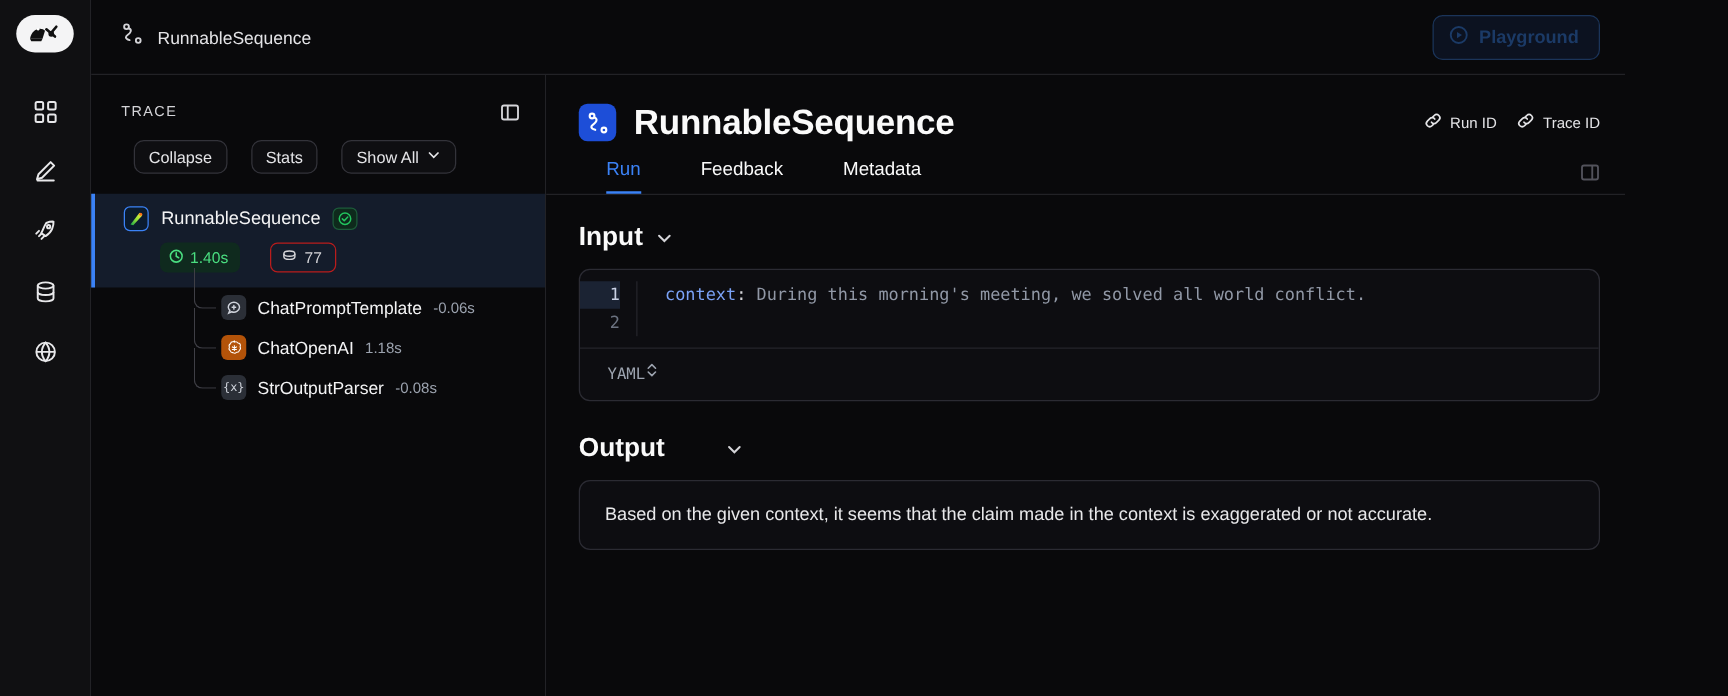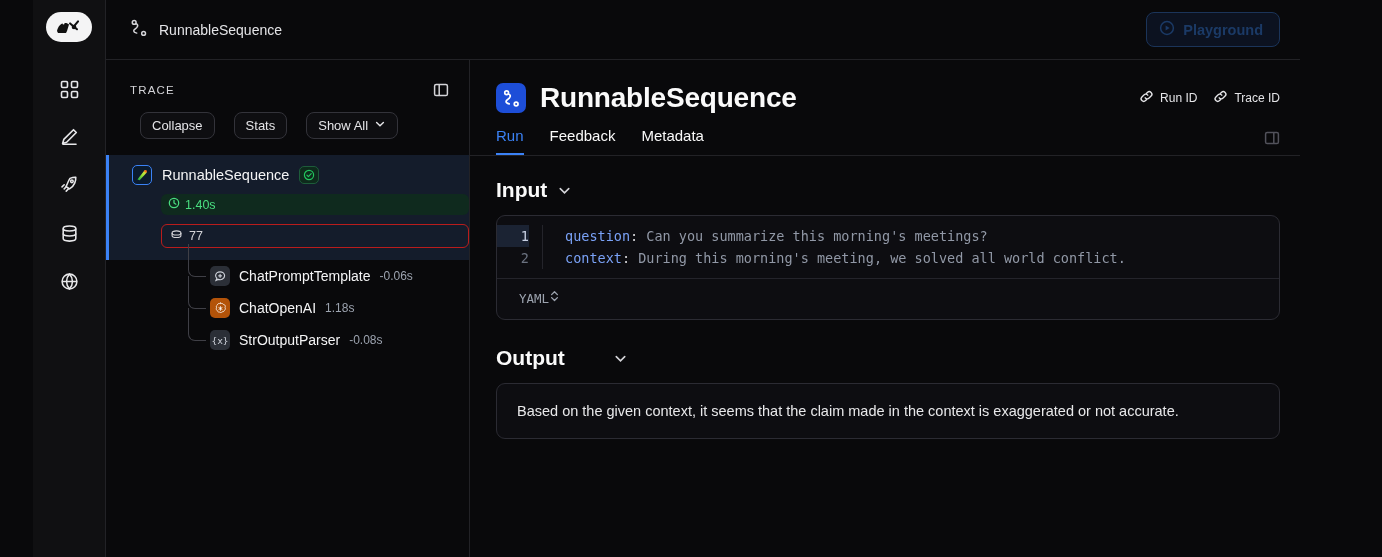--- a/index.html
+++ b/index.html
@@ -3,21 +3,21 @@
 <meta charset="utf-8">
 <style>
   * { box-sizing: border-box; margin: 0; padding: 0; }
   html, body {
     width: 1382px; height: 557px;
     background: #09090b;
     font-family: "Liberation Sans", sans-serif;
     color: #e5e7eb;
     overflow: hidden;
   }
-  .app { display: flex; width: 1300px; height: 557px; padding-left: 33px; }
+  .app { display: flex; width: 1300px; height: 557px; }
 
   
   .rail {
     width: 73px; min-width: 73px; height: 557px;
     background: #101012;
     border-right: 1px solid #222226;
     display: flex; flex-direction: column; align-items: center;
     padding-top: 12px;
   }
   .logo {
@@ -101,21 +101,21 @@
     width: 20px; height: 20px; border-radius: 5px;
     border: 1px solid #3b82f6; background: #0b1b2e;
     display: flex; align-items: center; justify-content: center;
   }
   .node-name { font-size: 14.5px; color: #f4f4f5; }
   .ok-badge {
     width: 20px; height: 18px; border-radius: 5px;
     background: #0e2a1c; border: 1px solid #1d5c3a;
     display: flex; align-items: center; justify-content: center;
   }
-  .badges { display: flex; gap: 9px; padding-left: 55px; margin-top: 9px; flex-direction: column; }
+  .badges { display: flex; gap: 24px; padding-left: 55px; margin-top: 9px; }
   .badge-time {
     display: flex; align-items: center; gap: 5px;
     background: #0f2a1e; color: #4ade80;
     border-radius: 6px; font-size: 12.5px; padding: 3px 9px 3px 7px;
   }
   .badge-tok {
     display: flex; align-items: center; gap: 6px;
     border: 1px solid #b91c1c; color: #d4d4d8;
     border-radius: 6px; font-size: 12.5px; padding: 3px 10px 3px 8px;
   }
@@ -158,21 +158,21 @@
     display: flex; align-items: center; gap: 6px;
     color: #e4e4e7; font-size: 12px; cursor: pointer;
   }
   .tabs-row {
     display: flex; align-items: flex-end;
     border-bottom: 1px solid #222226;
     padding: 0 20px 0 26px; margin-top: 13px;
   }
   .tab {
     font-size: 15px; color: #fafafa; padding: 0 0 9px 0; margin-right: 26px;
-    border-bottom: 2px solid transparent; cursor: pointer;
+    border-bottom: 2px solid transparent; cursor: pointer; margin-left: 22px;
   }
   .tab.active { color: #3b82f6; border-bottom-color: #3b82f6; }
 
   .run-body { padding: 22px 20px 0 26px; overflow: hidden; }
   .section-title {
     display: flex; align-items: center; gap: 9px;
     font-size: 21px; font-weight: 600; color: #fafafa; margin-bottom: 13px;
   }
   .chev { color: #d4d4d8; display: flex; cursor: pointer; }
 
@@ -455,21 +455,21 @@
               </svg>
             </span>
           </div>
 
           <div class="code-card">
             <div class="code-body">
               <div class="gutter">
                 <div class="cur">1</div>
                 <div>2</div>
               </div>
-              <div class="code-lines"><div><span class="k">question</span><span class="sep">:</span><span class="v"> Can you summarize this morning's meetings?</span></div><div><span class="k">context</span><span class="sep">:</span><span class="v"> During this morning's meeting, we solved all world conflict.</span></div></div>
+              <div class="code-lines"><div><span class="k">context</span><span class="sep">:</span><span class="v"> During this morning's meeting, we solved all world conflict.</span></div></div>
             </div>
             <div class="code-foot">
               <span class="fmt">YAML</span>
               <span>
                 <svg width="11" height="14" viewBox="0 0 11 14" fill="none" stroke="#9ca3af" stroke-width="1.3" stroke-linecap="round" stroke-linejoin="round">
                   <path d="M2.6 5.6L5.5 2.7l2.9 2.9"></path>
                   <path d="M2.6 8.6l2.9 2.9 2.9-2.9"></path>
                 </svg>
               </span>
             </div>

